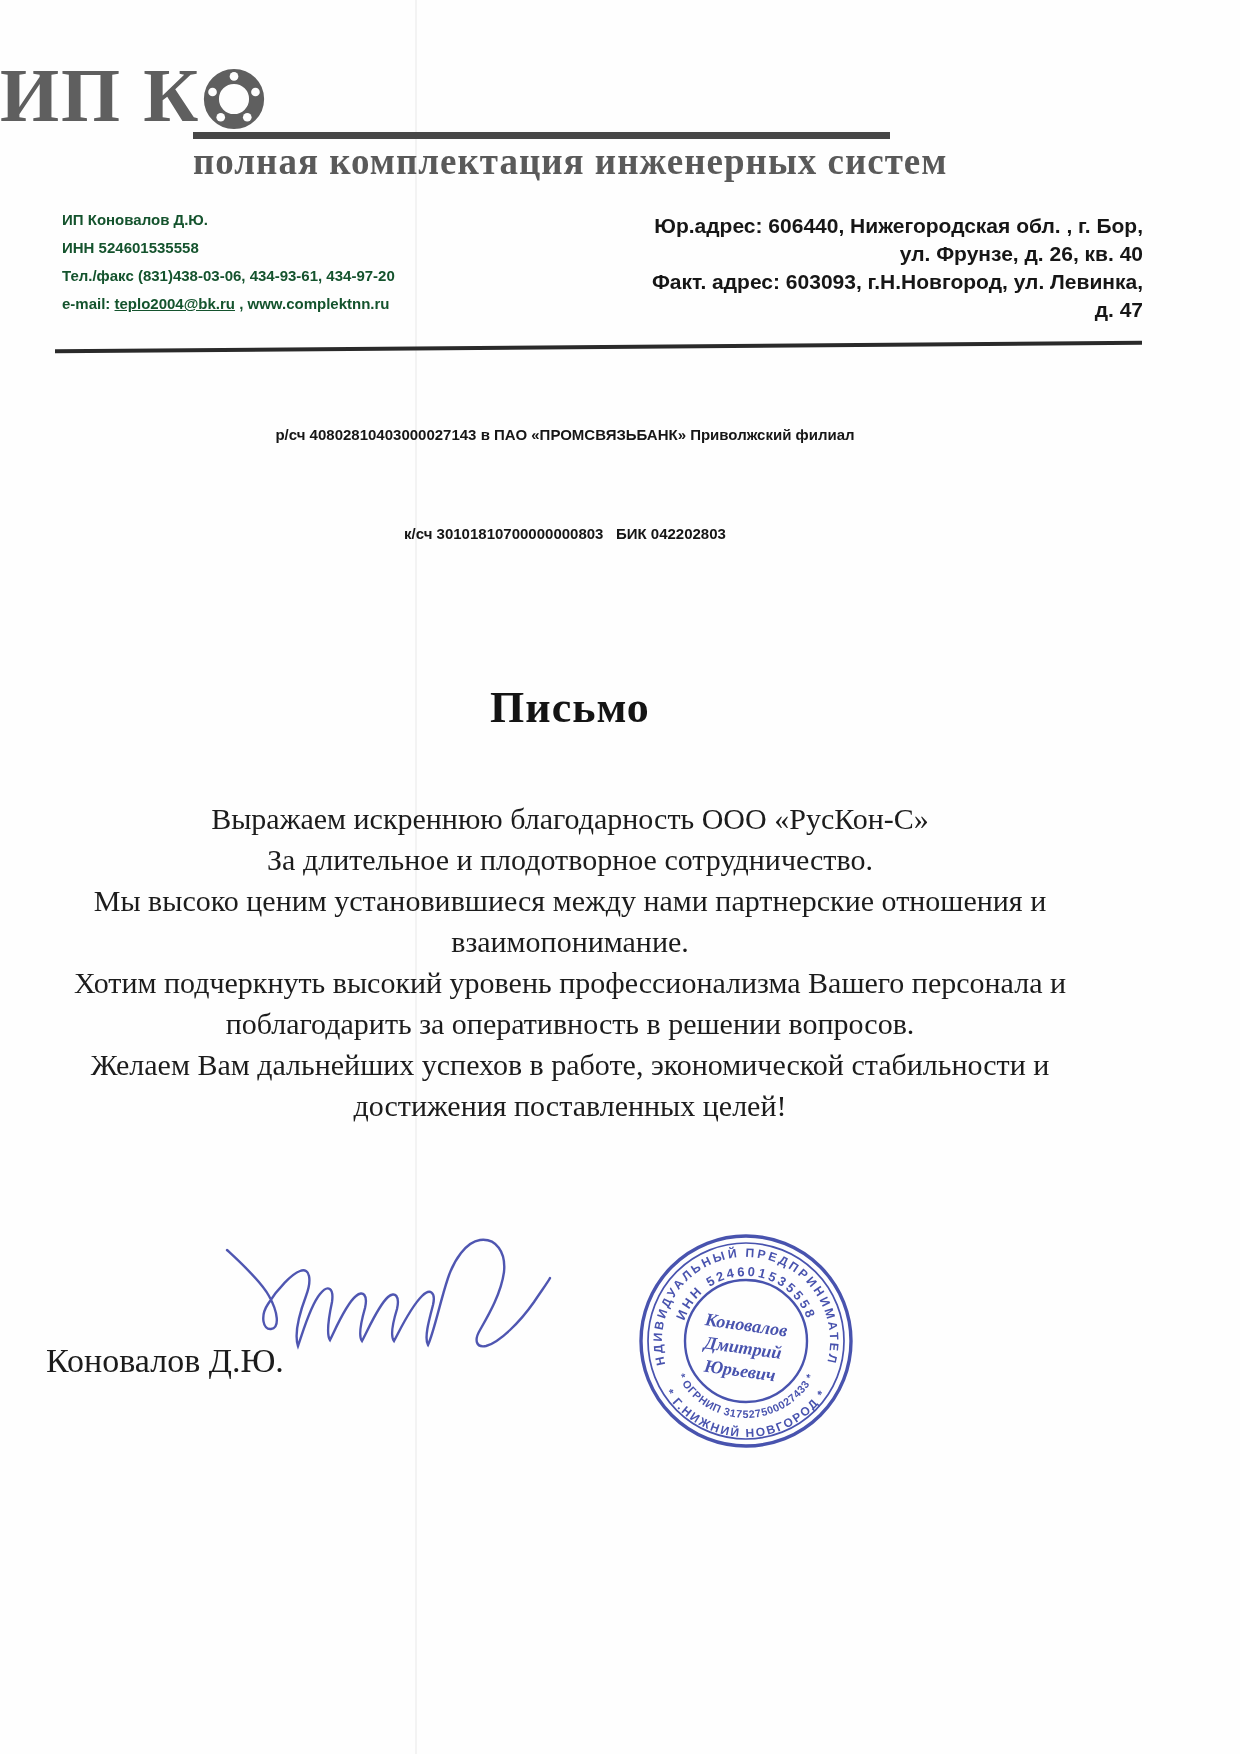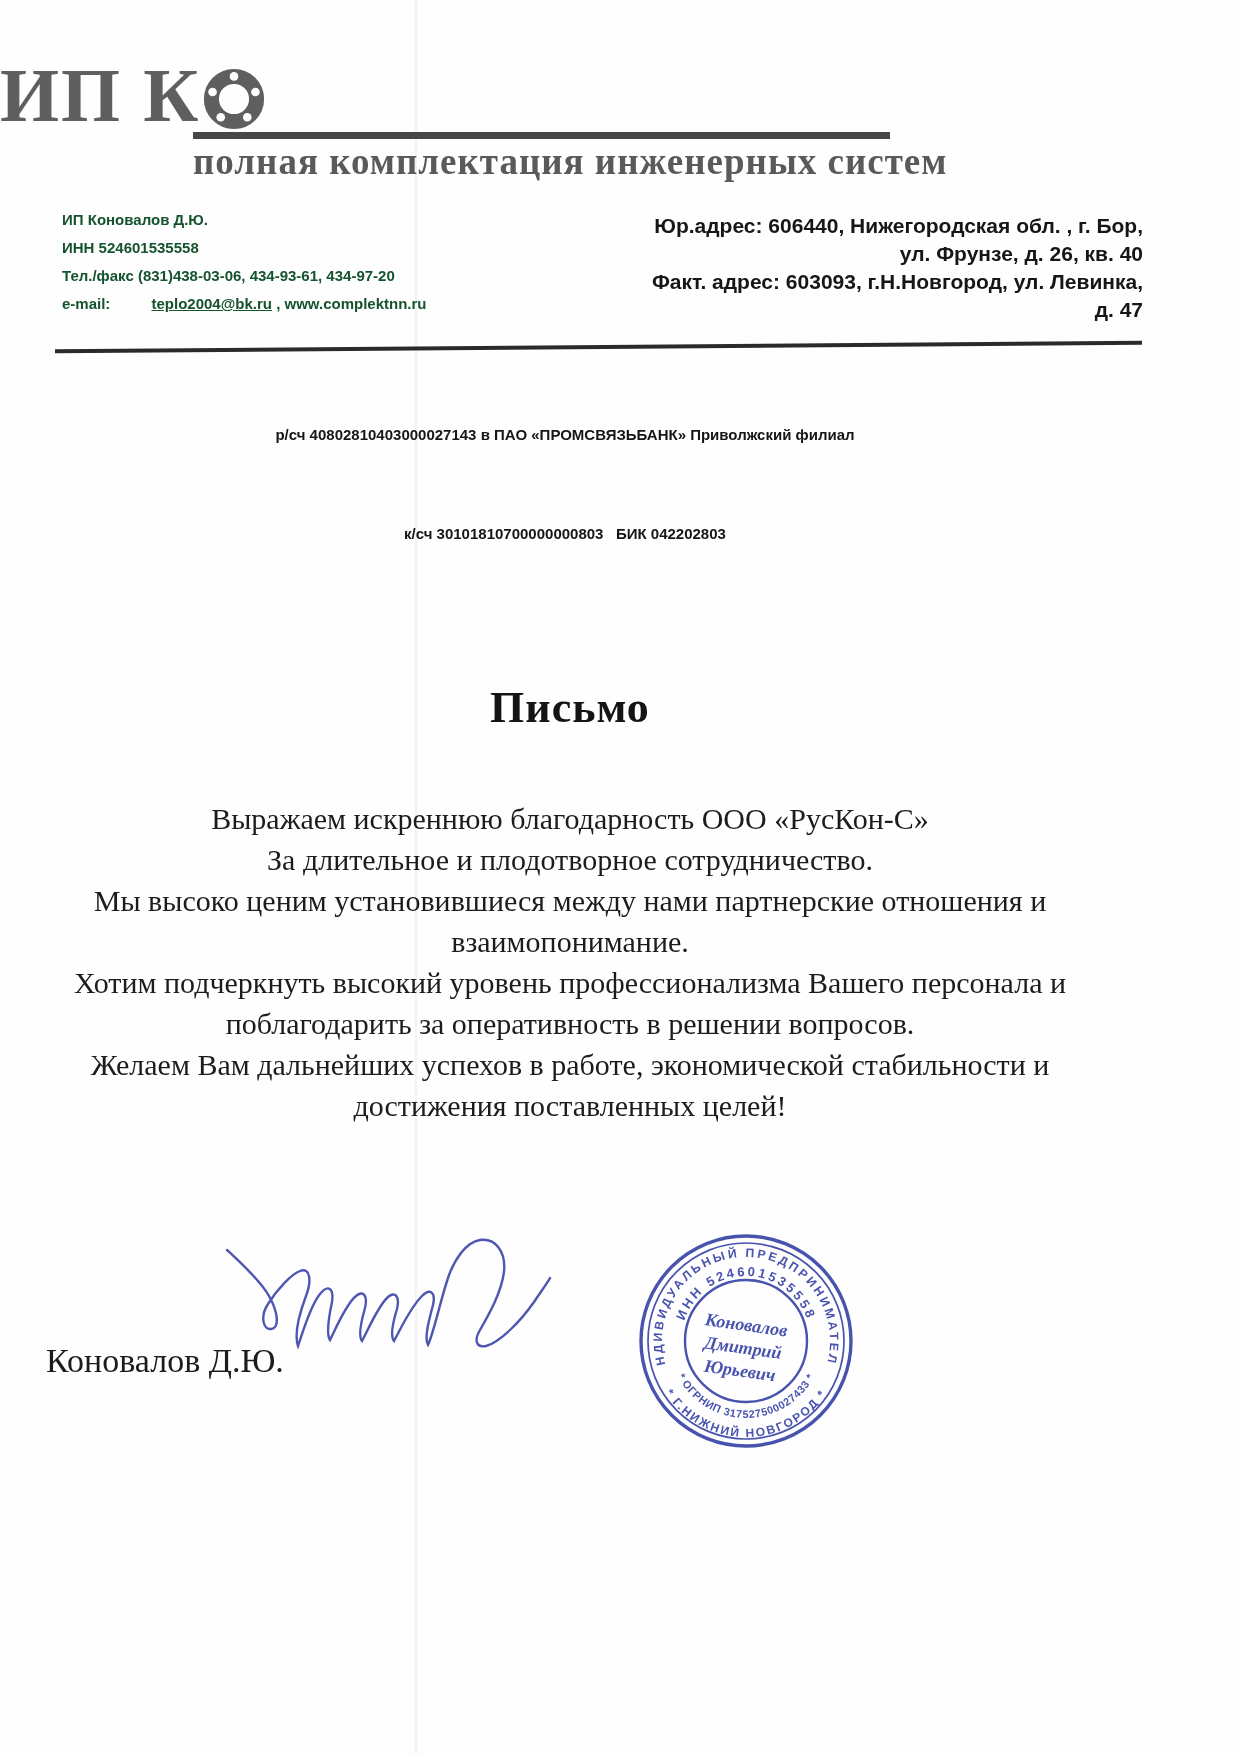--- a/index.html
+++ b/index.html
@@ -28,21 +28,21 @@
   .contact-left {
     position:absolute; left:62px; top:206px;
     font-family:"Liberation Sans", sans-serif; font-weight:bold;
     font-size:15px; line-height:28px; color:#14532d; white-space:nowrap;
   }
   .contact-right {
     position:absolute; right:97px; top:212px; text-align:right;
     font-family:"Liberation Sans", sans-serif; font-weight:bold;
     font-size:21px; line-height:28px; color:#161616; white-space:nowrap;
   }
-  .email-link { text-decoration:underline;margin-left:37px; }
+  .email-link { text-decoration:underline; }
   .rule-thin {
     position:absolute; left:55px; top:345px; width:1087px; height:4px;
     background:#2a2a2a; transform:rotate(-0.45deg);
   }
   .bank-block {
     position:absolute; left:20px; top:352px; width:1090px; text-align:center;
     font-family:"Liberation Sans", sans-serif; font-weight:bold;
     font-size:15px; line-height:33px; color:#161616; white-space:pre;
   }
   

